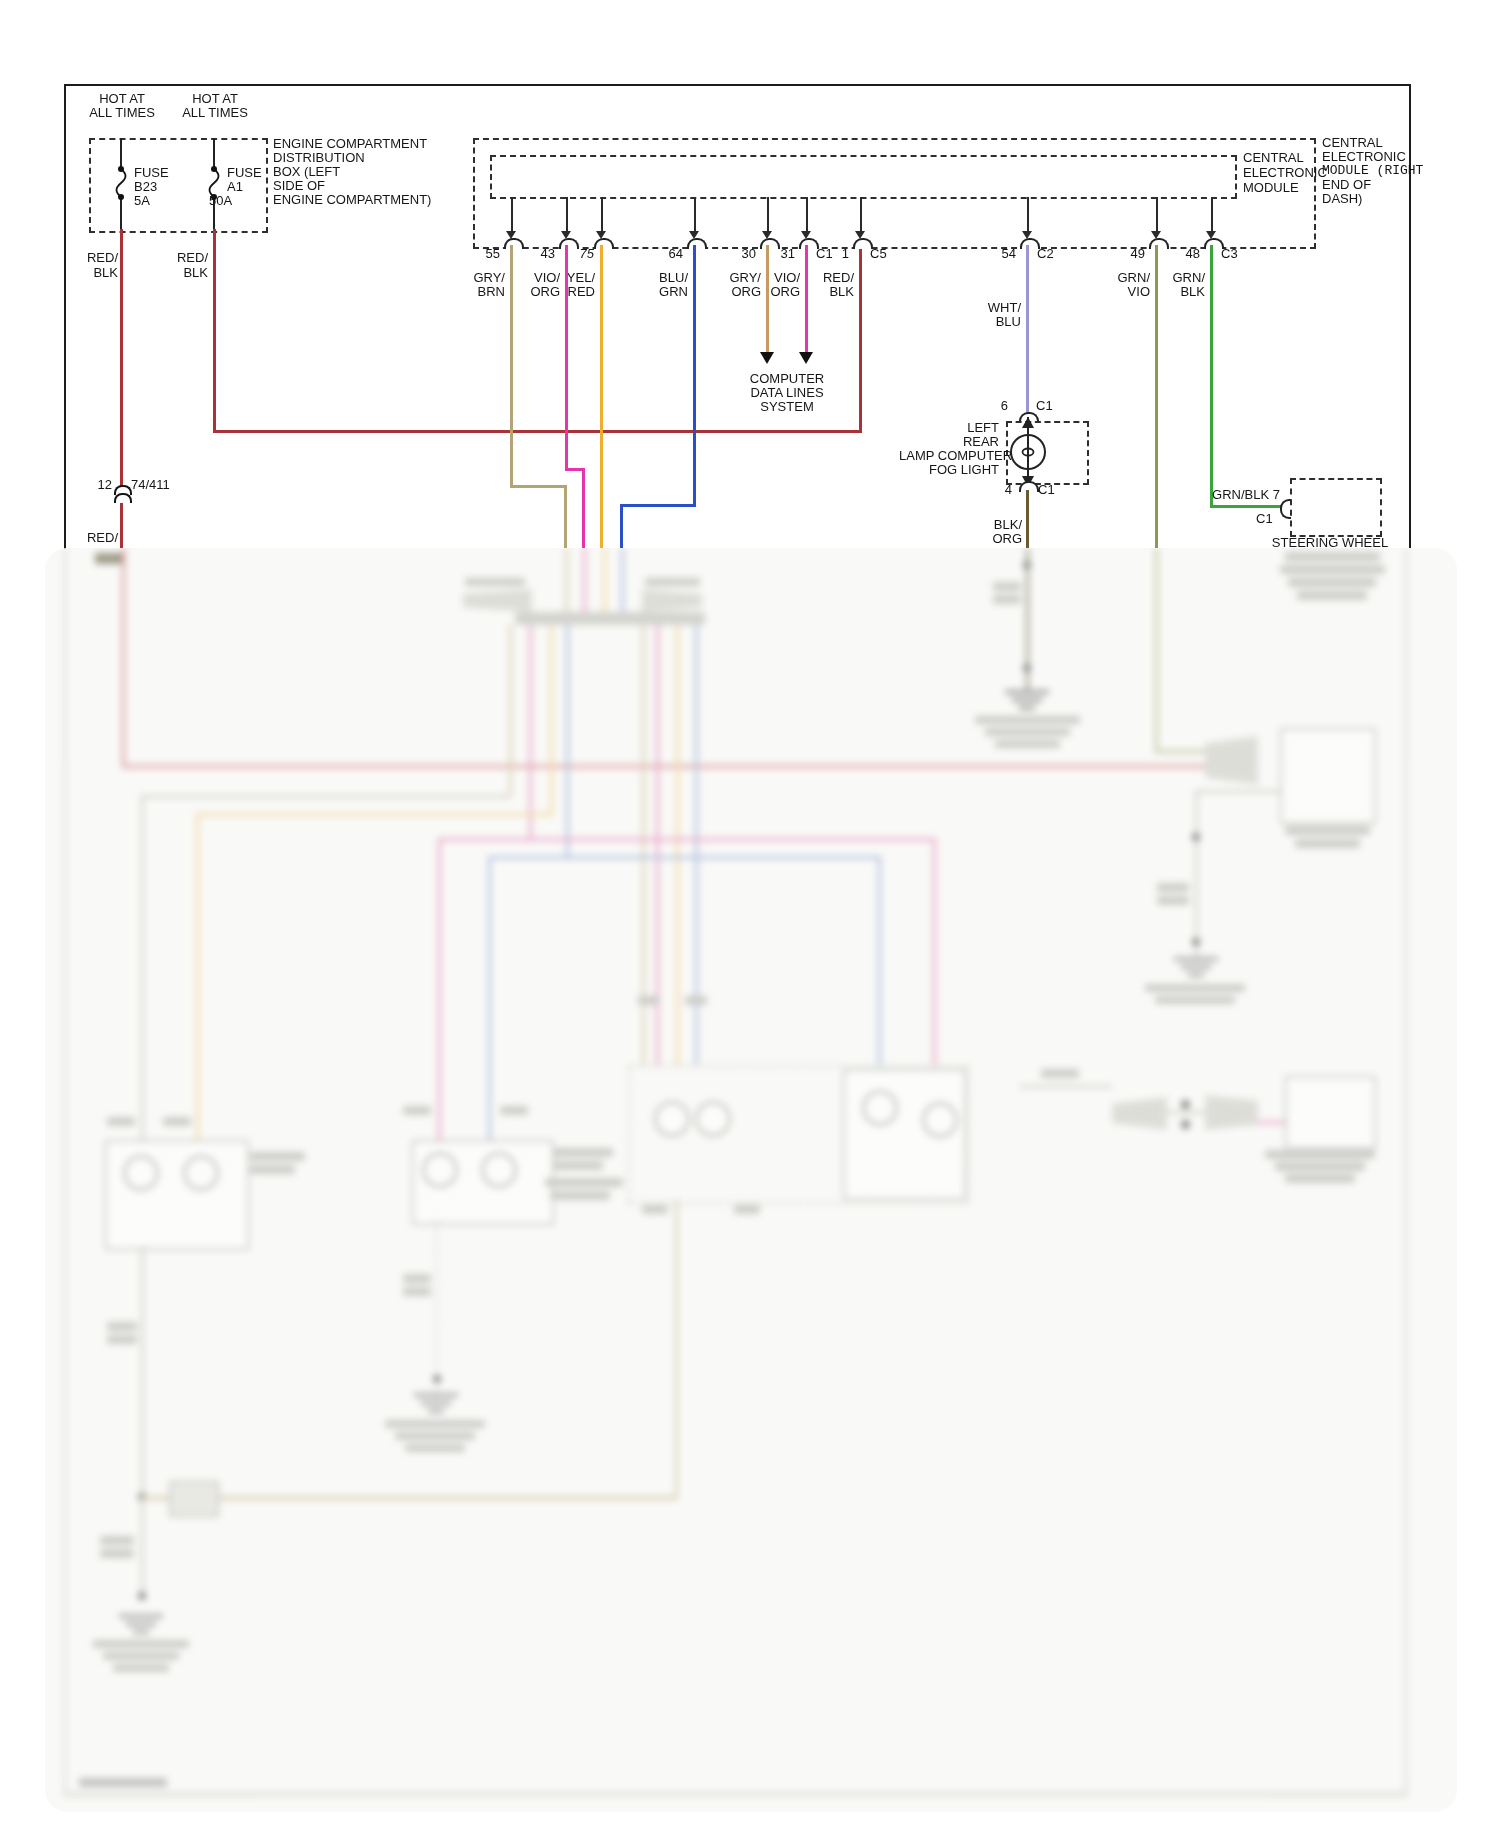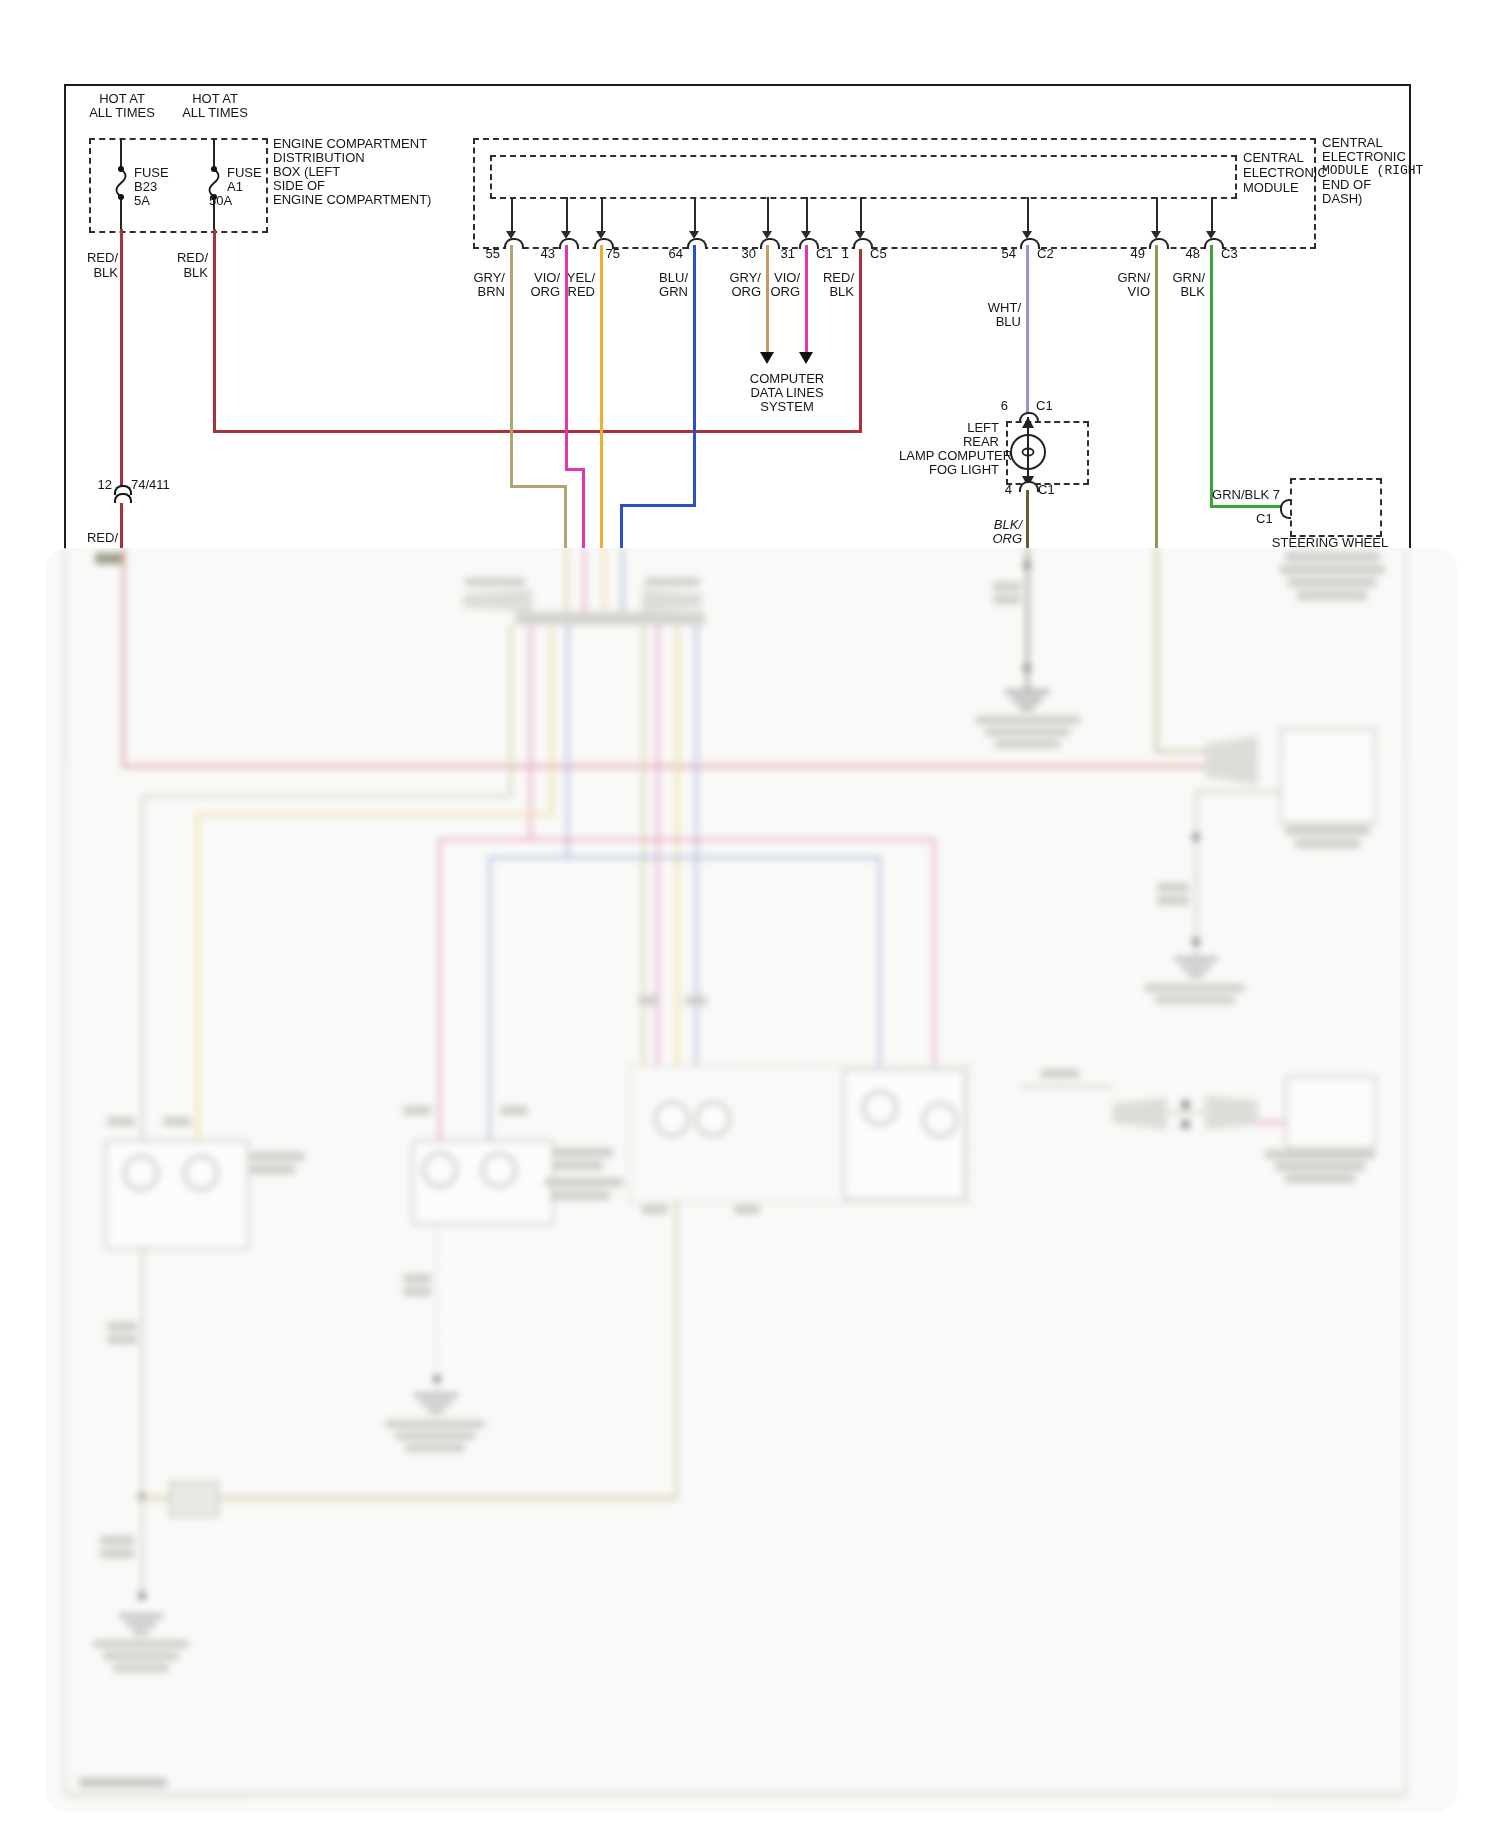--- a/index.html
+++ b/index.html
@@ -131,21 +131,21 @@
   <div class="bump" style="left:687px;top:238px;"></div>
   <div class="bump" style="left:760px;top:238px;"></div>
   <div class="bump" style="left:799px;top:238px;"></div>
   <div class="bump" style="left:853px;top:238px;"></div>
   <div class="bump" style="left:1020px;top:238px;"></div>
   <div class="bump" style="left:1149px;top:238px;"></div>
   <div class="bump" style="left:1204px;top:238px;"></div>
 
   <div class="t tr" style="left:466px;top:247px;width:34px;"><span>55</span></div>
   <div class="t tr" style="left:521px;top:247px;width:34px;"><span>43</span></div>
-  <div class="t tr" style="left:586px;top:247px;width:34px;"><span>75</span></div>
+  <div class="t tr" style="left:560px;top:247px;width:34px;font-style:italic;"><span>75</span></div>
   <div class="t tr" style="left:649px;top:247px;width:34px;"><span>64</span></div>
   <div class="t tr" style="left:722px;top:247px;width:34px;"><span>30</span></div>
   <div class="t tr" style="left:761px;top:247px;width:34px;"><span>31</span></div>
   <div class="t" style="left:816px;top:247px;"><span>C1</span></div>
   <div class="t tr" style="left:815px;top:247px;width:34px;"><span>1</span></div>
   <div class="t" style="left:870px;top:247px;"><span>C5</span></div>
   <div class="t tr" style="left:982px;top:247px;width:34px;"><span>54</span></div>
   <div class="t" style="left:1037px;top:247px;"><span>C2</span></div>
   <div class="t tr" style="left:1111px;top:247px;width:34px;"><span>49</span></div>
   <div class="t tr" style="left:1166px;top:247px;width:34px;"><span>48</span></div>
@@ -195,21 +195,21 @@
     <ellipse cx="21" cy="38" rx="5.5" ry="3.5" fill="none" stroke="#222" stroke-width="1.8"></ellipse>
   </svg>
   <div class="t tr" style="left:899px;top:421px;width:100px;"><span>LEFT</span></div>
   <div class="t tr" style="left:899px;top:435px;width:100px;"><span>REAR</span></div>
   <div class="t tr" style="left:899px;top:449px;width:100px;"><span>LAMP COMPUTER</span></div>
   <div class="t tr" style="left:899px;top:463px;width:100px;"><span>FOG LIGHT</span></div>
   <div class="bump" style="left:1019px;top:481px;"></div>
   <div class="t tr" style="left:982px;top:483px;width:30px;"><span>4</span></div>
   <div class="t" style="left:1038px;top:483px;"><span>C1</span></div>
   <div class="vw c-blkorg" style="left:1026px;top:490px;height:60px;"></div>
-  <div class="t tr" style="left:942px;top:518px;width:80px;font-style:italic;"><span>BLK/</span><br><span>ORG</span></div>
+  <div class="t tr" style="left:942px;top:518px;width:80px;"><span>BLK/</span><br><span>ORG</span></div>
 
   <div class="vw c-grnvio" style="left:1155px;top:245px;height:305px;"></div>
   <div class="vw c-grnblk" style="left:1210px;top:245px;height:263px;"></div>
   <div class="hw c-grnblk" style="left:1210px;top:505px;width:74px;"></div>
   <div class="t tr" style="left:1180px;top:488px;width:100px;"><span>GRN/BLK 7</span></div>
   <div class="t" style="left:1256px;top:512px;"><span>C1</span></div>
   <div class="bumpr" style="left:1280px;top:499px;"></div>
   <div class="dash" style="left:1290px;top:478px;width:88px;height:55px;"></div>
   <div class="t tc" style="left:1268px;top:536px;width:124px;"><span>STEERING WHEEL</span></div>
 

